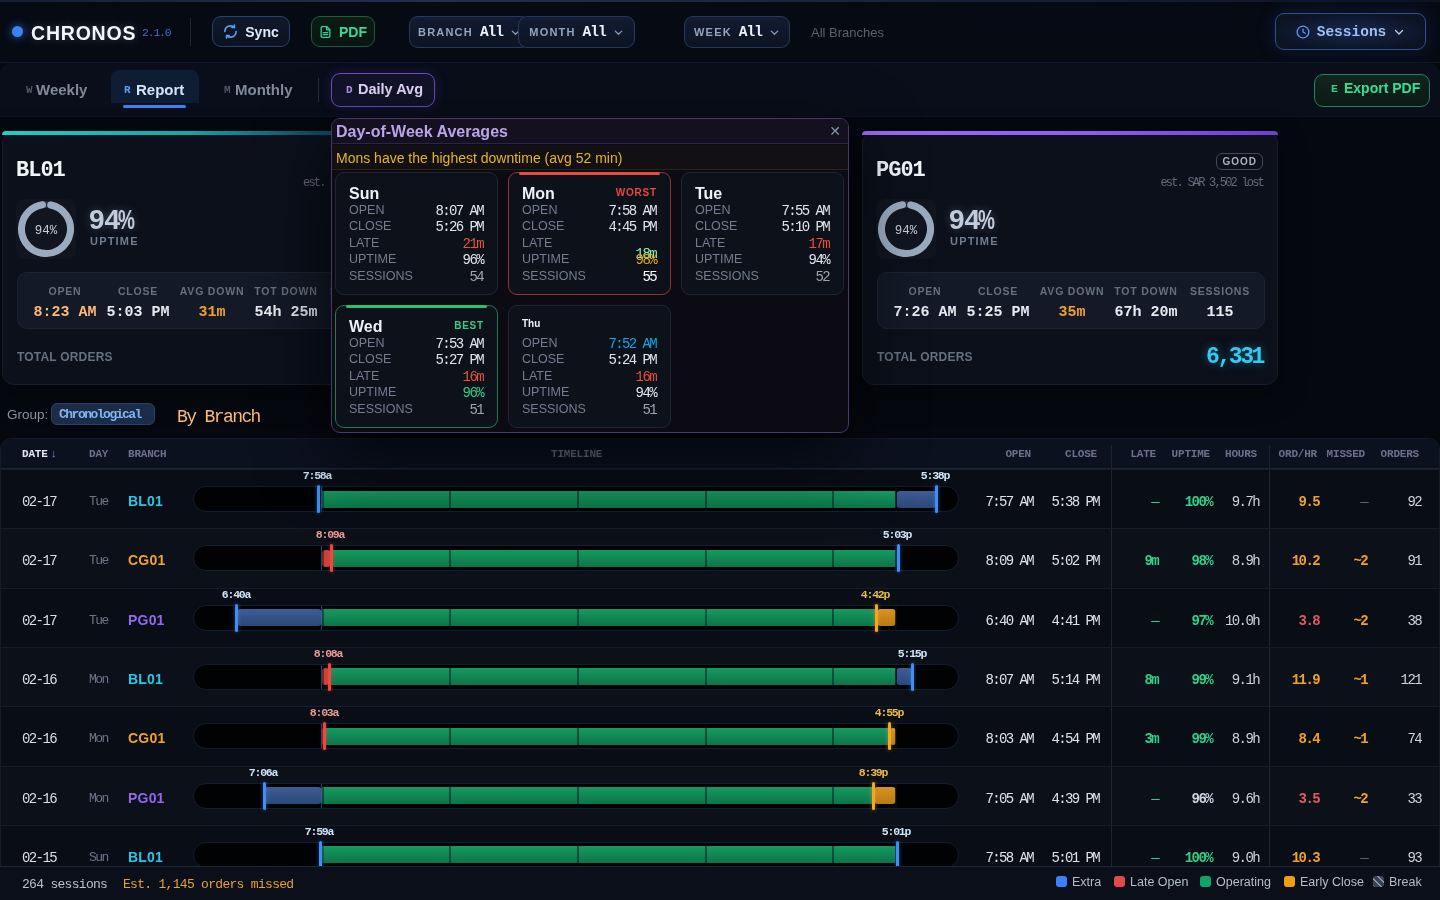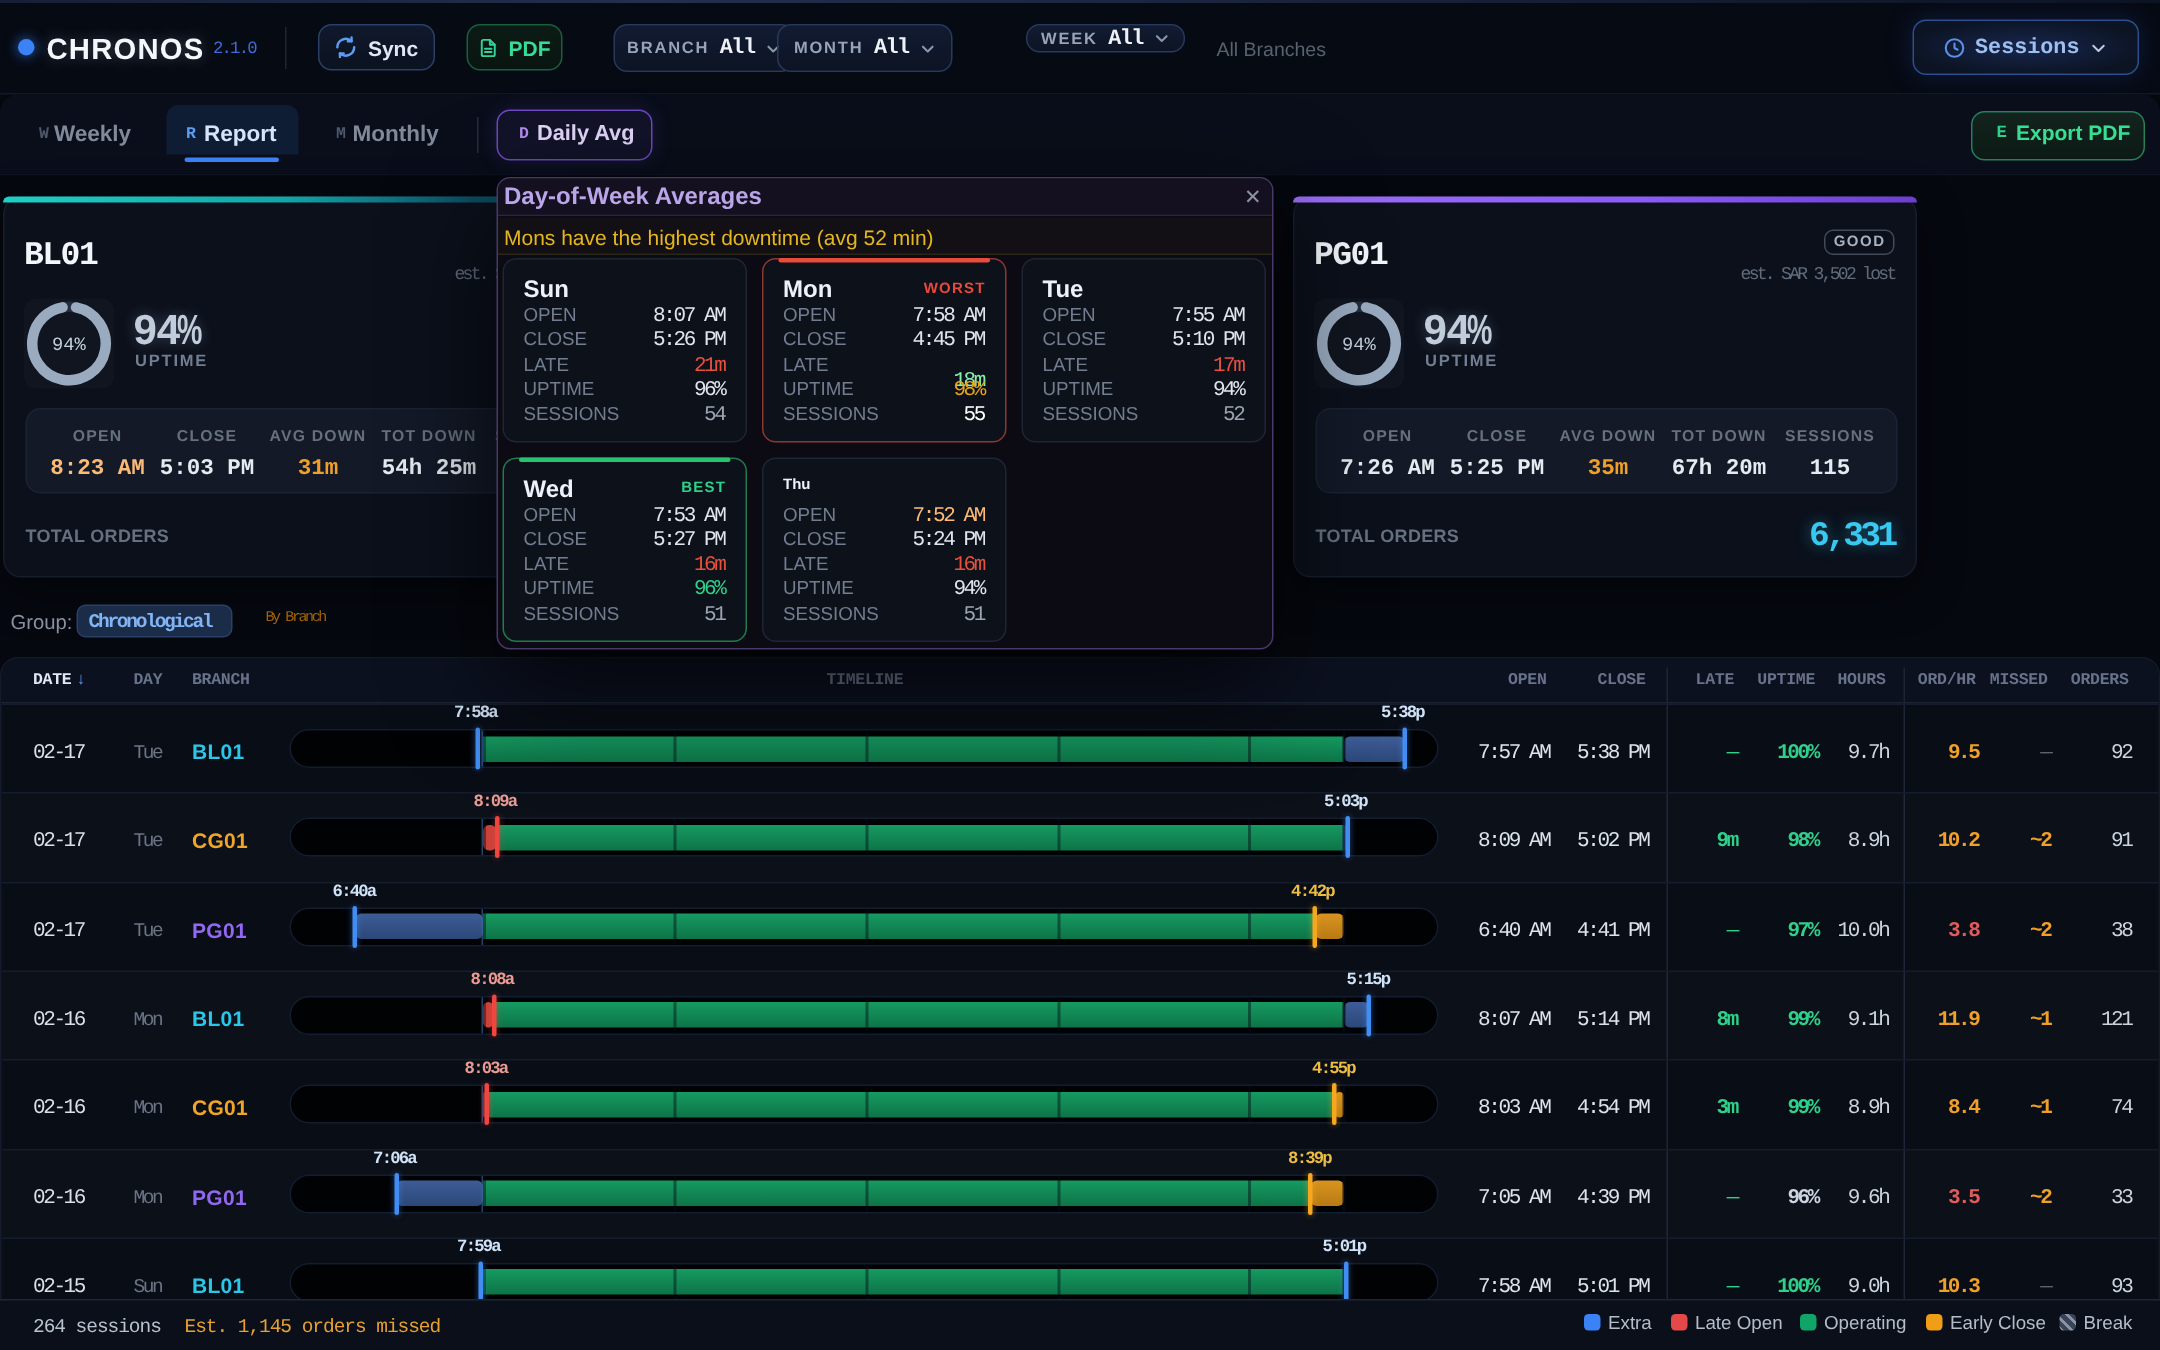--- a/index.html
+++ b/index.html
@@ -79,21 +79,21 @@
         <polyline points="5 9 12 16 19 9"></polyline>
       </svg>
 </div>
 <div class="tbtn" style="left:518px;top:16px;width:117px;height:32px;border:1px solid #273a5d;background:linear-gradient(180deg,#121b31,#0c1424)">
 <span style="font-size:11px;font-weight:bold;letter-spacing:1.2px;color:#97a3b8">MONTH</span>
 <span class="mono" style="font-size:14.5px;font-weight:bold;color:#eef2f8;letter-spacing:-1px">All</span>
 <svg width="11" height="11" viewBox="0 0 24 24" fill="none" stroke="#8a96ab" stroke-width="3" stroke-linecap="round" stroke-linejoin="round">
         <polyline points="5 9 12 16 19 9"></polyline>
       </svg>
 </div>
-<div class="tbtn" style="left:684px;top:16px;width:106px;height:19px;border:1px solid #273a5d;background:linear-gradient(180deg,#121b31,#0c1424)">
+<div class="tbtn" style="left:684px;top:16px;width:106px;height:32px;border:1px solid #273a5d;background:linear-gradient(180deg,#121b31,#0c1424)">
 <span style="font-size:11px;font-weight:bold;letter-spacing:1.2px;color:#97a3b8">WEEK</span>
 <span class="mono" style="font-size:14.5px;font-weight:bold;color:#eef2f8;letter-spacing:-1px">All</span>
 <svg width="11" height="11" viewBox="0 0 24 24" fill="none" stroke="#8a96ab" stroke-width="3" stroke-linecap="round" stroke-linejoin="round">
         <polyline points="5 9 12 16 19 9"></polyline>
       </svg>
 </div>
 <div class="abs nw" style="left:811px;top:25px;font-size:13px;color:#58626f">All Branches</div>
 <div class="tbtn" style="left:1275px;top:13px;width:151px;height:37px;border:1px solid #2c4f92;background:radial-gradient(ellipse at 50% 50%,#17264d 0%,#0c1424 75%);box-shadow:0 0 18px rgba(40,80,180,.25)">
 <svg width="14" height="14" viewBox="0 0 24 24" fill="none" stroke="#5b8fe8" stroke-width="2.4" stroke-linecap="round" stroke-linejoin="round">
         <circle cx="12" cy="12" r="10"></circle>
@@ -174,21 +174,21 @@
 <div class="ss-val" style="left:268px;color:#e6ebf2">67h 20m</div>
 <div class="ss-lab" style="left:342px">SESSIONS</div>
 <div class="ss-val" style="left:342px;color:#e6ebf2">115</div>
 </div>
 <div class="abs nw" style="left:14px;top:218px;font-size:12px;font-weight:bold;letter-spacing:.2px;color:#66707f">TOTAL ORDERS</div>
 <div class="abs mono nw" style="right:14px;top:212px;font-size:23px;font-weight:bold;letter-spacing:-2.4px;color:#38c8f0;text-shadow:0 0 10px rgba(56,200,240,.45)">6,331</div>
 </div>
 <div class="abs nw" style="left:7px;top:407px;font-size:13.5px;color:#89919f">Group:</div>
 <div class="abs" style="left:51px;top:403px;width:104px;height:22px;background:#1b2c49;border:1px solid #2a4068;border-radius:6px"></div>
 <div class="abs mono nw" style="left:59px;top:407px;font-size:13px;font-weight:bold;letter-spacing:-1.5px;color:#82b4f4">Chronological</div>
-<div class="abs mono nw" style="left:177px;top:407px;font-size:10px;letter-spacing:-1.6px;color:#a16207">By Branch</div>
+<div class="abs mono nw" style="left:177px;top:407px;font-size:18px;letter-spacing:-1.6px;color:#fdba74">By Branch</div>
 <div id="tablewrap">
 <div class="abs" style="left:0;top:0;width:1440px;height:30px;background:#0c1120;border-bottom:1px solid #1b2334"></div>
 <div class="hlab" style="left:21px;color:#e2e8f2">DATE<span style="color:#5b9cf5;margin-left:3px">↓</span></div>
 <div class="hlab" style="left:88px">DAY</div>
 <div class="hlab" style="left:127px">BRANCH</div>
 <div class="hlab" style="left:550px">TIMELINE</div>
 <div class="hlab" style="right:408px">OPEN</div>
 <div class="hlab" style="right:342px">CLOSE</div>
 <div class="hlab" style="right:283px">LATE</div>
 <div class="hlab" style="right:229px">UPTIME</div>
@@ -458,21 +458,21 @@
 <div class="dc-lab nw" style="top:62.8px">LATE</div>
 <div class="dc-val nw" style="top:62.8px;color:#e8503c">16m</div>
 <div class="dc-lab nw" style="top:79.2px">UPTIME</div>
 <div class="dc-val nw" style="top:79.2px;color:#2fd08a">96%</div>
 <div class="dc-lab nw" style="top:95.6px">SESSIONS</div>
 <div class="dc-val nw" style="top:95.6px;color:#9aa4b2">51</div>
 </div>
 <div class="dcard" style="left:176px;top:186px;">
 <div class="abs nw" style="left:13px;top:12px;font-size:10px;font-weight:bold;color:#eef2f8">Thu</div>
 <div class="dc-lab nw" style="top:30.0px">OPEN</div>
-<div class="dc-val nw" style="top:30.0px;color:#fdba74">7:52 AM</div>
+<div class="dc-val nw" style="top:30.0px;color:#0ea5e9">7:52 AM</div>
 <div class="dc-lab nw" style="top:46.4px">CLOSE</div>
 <div class="dc-val nw" style="top:46.4px;color:#dfe5ee">5:24 PM</div>
 <div class="dc-lab nw" style="top:62.8px">LATE</div>
 <div class="dc-val nw" style="top:62.8px;color:#e8503c">16m</div>
 <div class="dc-lab nw" style="top:79.2px">UPTIME</div>
 <div class="dc-val nw" style="top:79.2px;color:#dfe5ee">94%</div>
 <div class="dc-lab nw" style="top:95.6px">SESSIONS</div>
 <div class="dc-val nw" style="top:95.6px;color:#9aa4b2">51</div>
 </div>
 </div>

